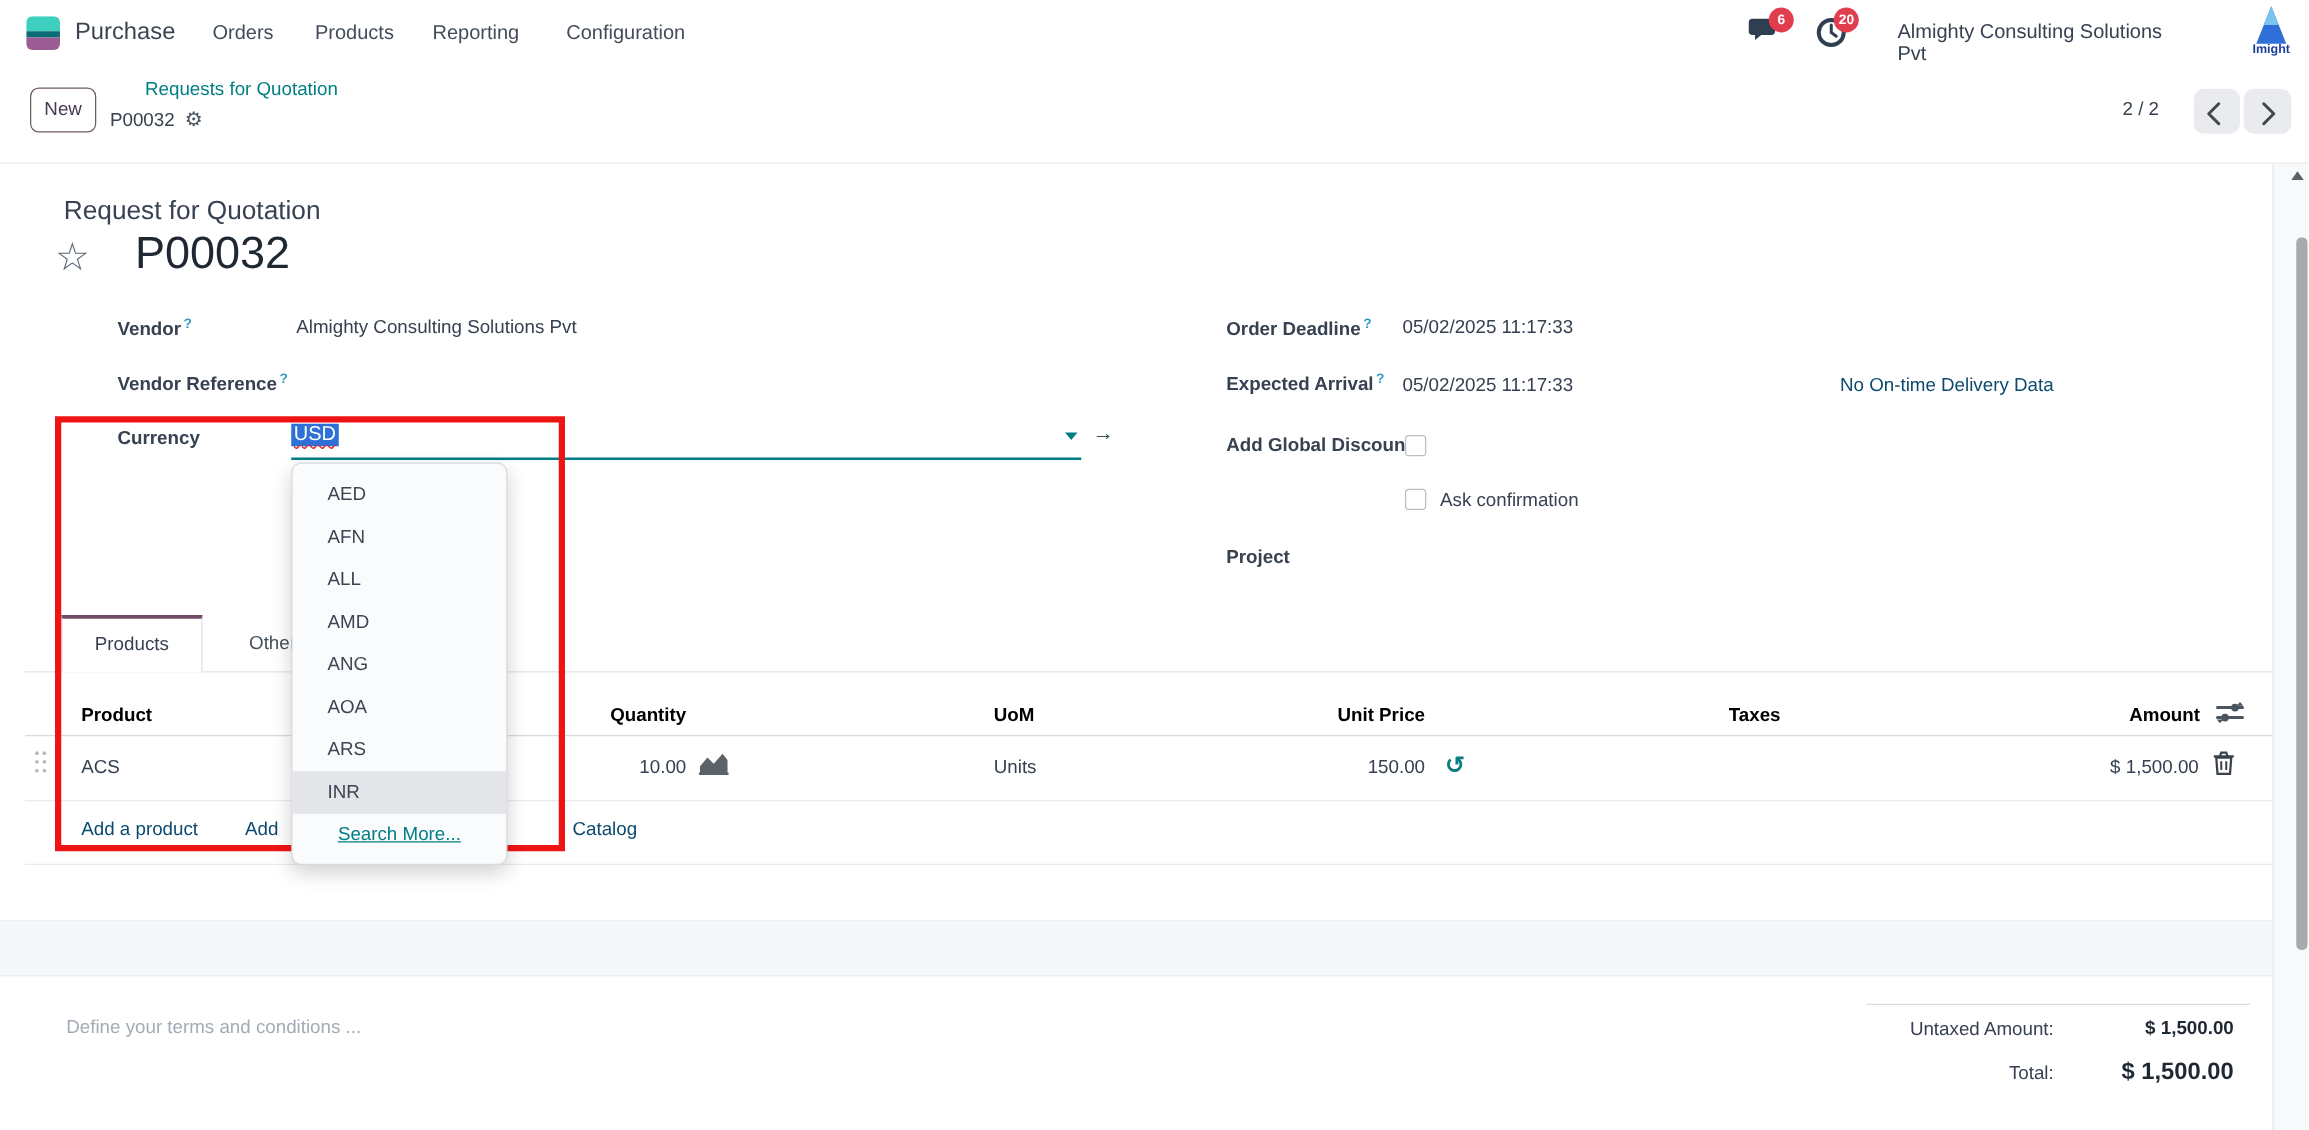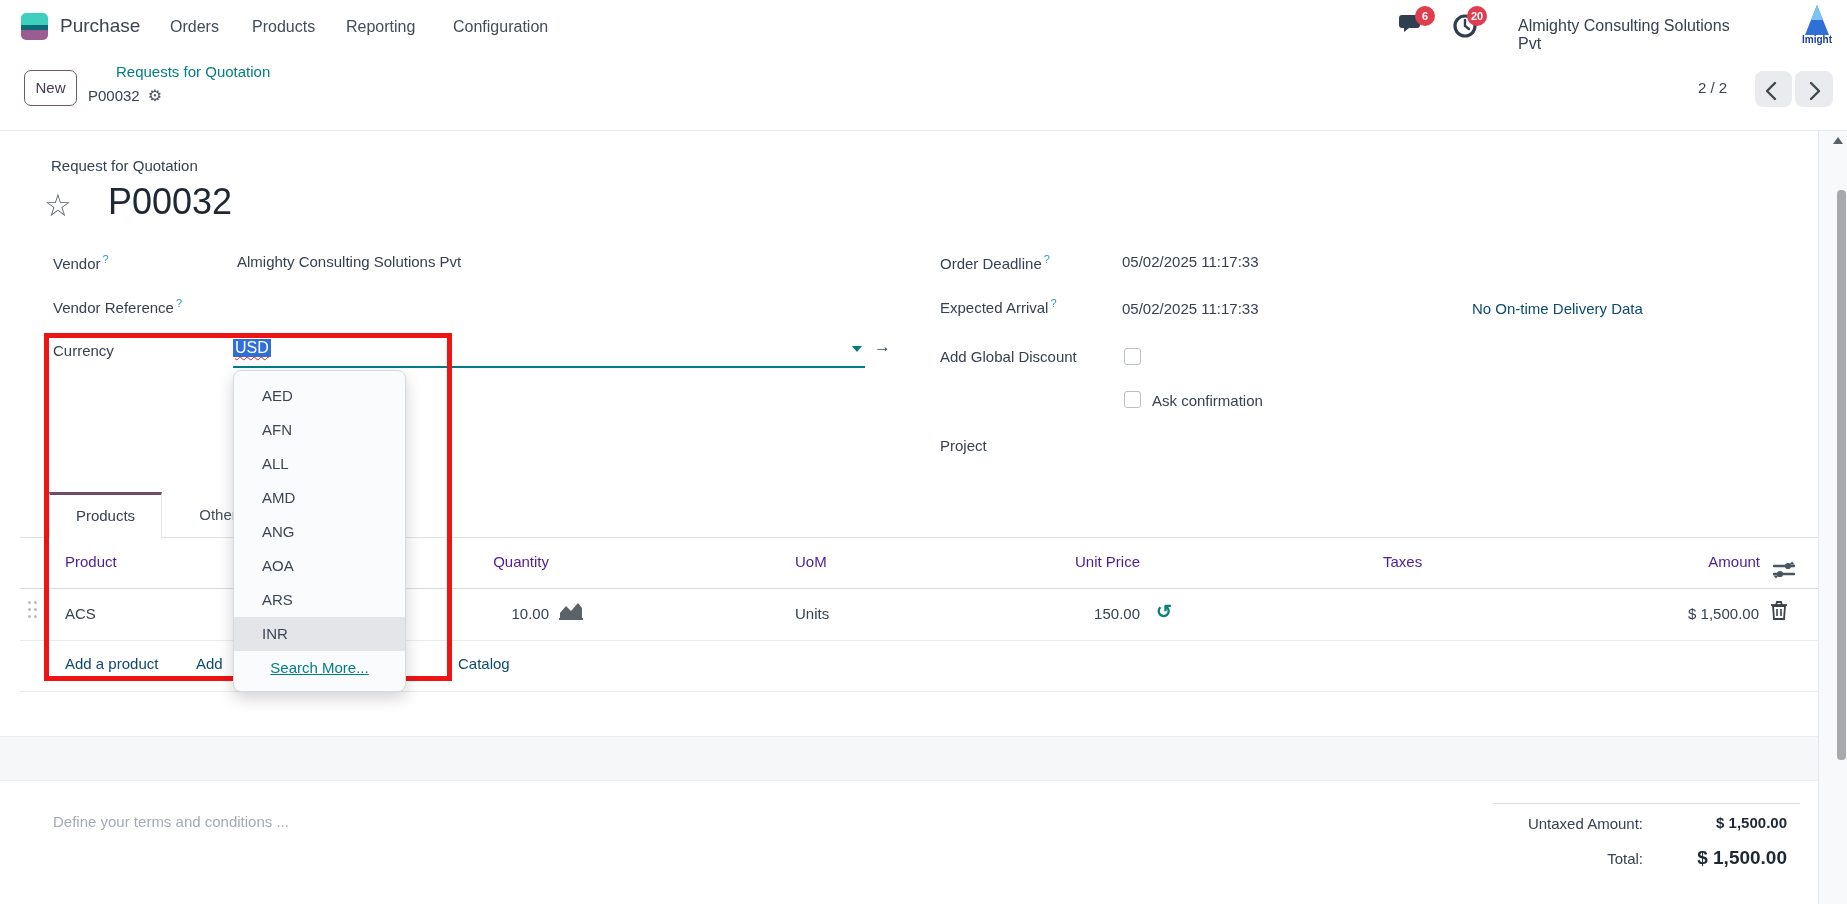--- a/index.html
+++ b/index.html
@@ -27,25 +27,25 @@
              background:#fff; color:#483a51; font-size:15px; font-weight:500; text-align:center; line-height:34px; cursor:pointer; }
   .bc-parent { left:88px; top:9px; font-size:15px; font-weight:500; color:#017e84; cursor:pointer;margin-left:28px; }
   .bc-current { left:88px; top:32px; font-size:15px; color:#374151; }
   .gear { font-size:16px; color:#4a5560; margin-left:8px; cursor:pointer; }
   .pager-count { left:1698px; top:25px; font-size:15px; color:#374151; }
   .pager-btn { top:17px; width:37px; height:36px; background:#e9ebee; border-radius:8px; border:none; cursor:pointer; }
   .pager-btn svg { margin-top:3px; }
 
   
   .sheet { left:0; top:131px; width:1818px; height:773px; background:#fff; }
-  .doc-type { left:51px; top:26px; font-size:15px; color:#374151; }
+  .doc-type { left:51px; top:26px; font-size:21px; color:#374151; }
   .star { left:44px; top:56px; font-size:31px; color:#5b6673; line-height:38px; cursor:pointer; }
   .doc-name { left:108px; top:50px; font-size:36px; font-weight:500; color:#1f2733; }
 
-  .flabel { font-size:15px; font-weight:400; color:#374151; }
+  .flabel { font-size:15px; font-weight:700; color:#374151;margin-left:41px; }
   .fvalue { font-size:15px; color:#374151; }
   .help-sup { font-size:11px; color:#2e9bc6; vertical-align:super; margin-left:2px; }
   .teal-link { color:#0c4a6e; font-size:15px; cursor:pointer; }
 
   
   .sel-text { left:233px; top:208px; font-size:16px; color:#fff; background:#2e6fd8; padding:0 2px;
               text-decoration:underline wavy #e02020 1px; text-underline-offset:3px; }
   .cur-underline { left:233px; top:235px; width:632px; height:0; border-bottom:2px solid #017e84; }
   .cur-caret { left:852px; top:215px; width:0; height:0; border-left:5px solid transparent; border-right:5px solid transparent; border-top:6px solid #017e84; cursor:pointer; }
   .cur-arrow { left:874px; top:206px; font-size:17px; color:#31505a; cursor:pointer; }
@@ -53,21 +53,21 @@
   .checkbox { width:17px; height:17px; border:1px solid #b9c0c8; border-radius:3px; background:#fff; cursor:pointer; }
 
   
   .tab-active { left:49px; top:361px; width:113px; height:46px; background:#fff; border-top:3px solid #714B67;
                 border-left:1px solid #dfe3e7; border-right:1px solid #dfe3e7; text-align:center;
                 font-size:15px; font-weight:500; color:#374151; line-height:42px; cursor:pointer; z-index:5; }
   .tab-plain { left:163px; top:361px; width:110px; height:46px; text-align:center; font-size:15px; color:#45505c; line-height:46px; cursor:pointer; }
   .nb-line { left:20px; top:406px; width:1798px; border-bottom:1px solid #dfe3e7; }
 
   
-  .thead { font-size:15px; font-weight:normal; color:#4c1d95; top:422px; }
+  .thead { font-size:15px; font-weight:bold; color:#000000; top:433px; }
   .trow  { font-size:15px; color:#374151; top:474px;text-align:center; }
   .hline { left:20px; width:1798px; height:0; }
   .right { text-align:right; }
   .drag-dots { left:28px; top:470px; width:10px; height:18px; display:grid; grid-template-columns:3px 3px; gap:3px; cursor:grab; }
   .drag-dots i { width:3px; height:3px; border-radius:50%; background:#b7bcc2; }
   .gray-band { left:0; top:605px; width:1818px; height:45px; background:#f6f7f8; border-top:1px solid #eceef0; border-bottom:1px solid #eceef0; }
 
   .terms { left:53px; top:682px; font-size:15px; color:#a3abb5; }
   .tot-sep { left:1493px; top:672px; width:307px; border-bottom:1px solid #d9dde1; }
   .tot-label { font-size:15px; color:#374151; }

